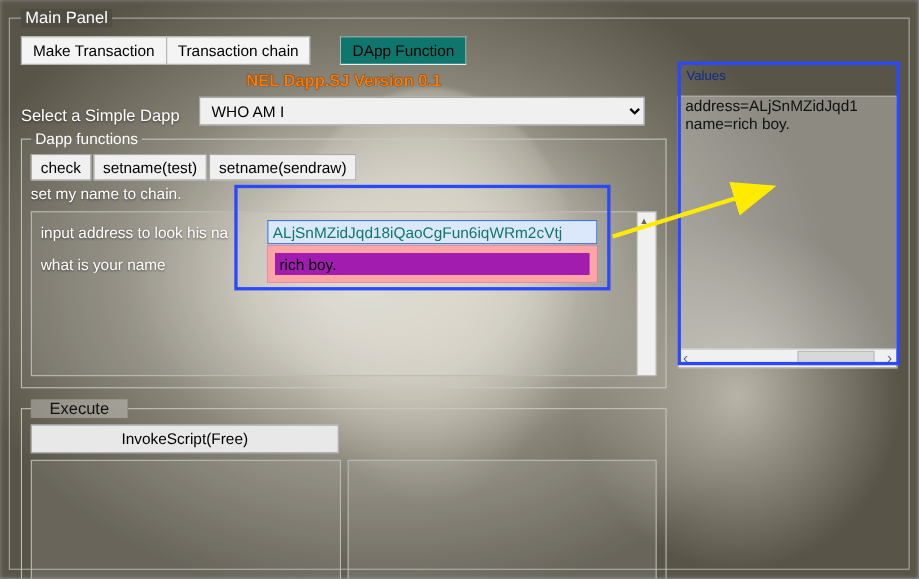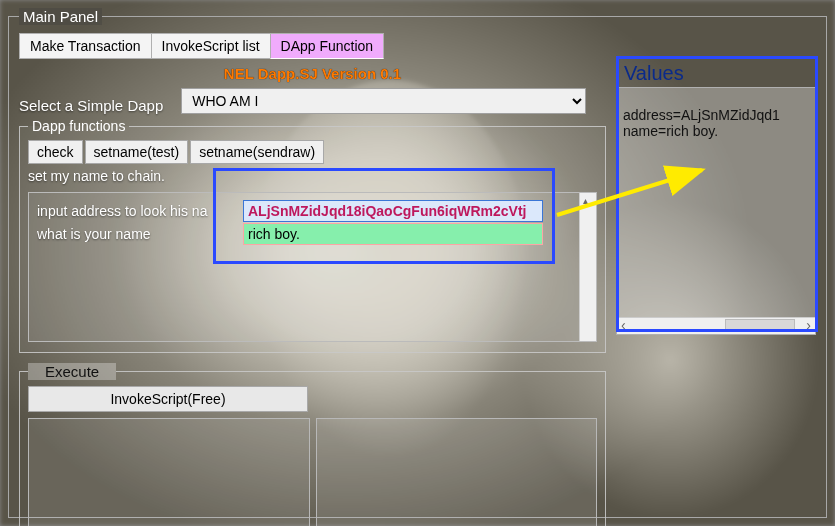--- a/index.html
+++ b/index.html
@@ -5,70 +5,70 @@
 * { box-sizing: border-box; margin: 0; padding: 0; }
 body { font-family: "Segoe UI", Arial, sans-serif; font-size: 14px; background: #888; width: 835px; height: 526px; overflow: hidden; position: relative; }
 .bg { position: absolute; inset: 0; background: radial-gradient(ellipse 400px 300px at 350px 250px, #e8e6e0 0%, #c8c4b8 30%, #888478 60%, #585448 100%); filter: blur(2px); }
 .bg::before { content: ""; position: absolute; left: 250px; top: 80px; width: 280px; height: 380px; background: radial-gradient(ellipse at 50% 40%, #d8d4c8 0%, transparent 70%); border-radius: 50%; }
 .bg::after { content: ""; position: absolute; left: 520px; top: 200px; width: 300px; height: 320px; background: radial-gradient(ellipse at 50% 50%, #b8b4a8 0%, transparent 70%); }
 .frame { position: absolute; inset: 8px; }
 fieldset.panel { border: 1px solid #a8a8a8; position: relative; padding: 8px 10px; background: transparent; height: 100%; }
 fieldset.panel > legend { color: #fff; font-size: 15px; padding: 0 4px; background: rgba(60,60,60,0.3); }
 .tabrow { display: flex; gap: 0; margin-bottom: 6px; }
 .tab { background: #f4f4f4; border: 1px solid #b0b0b0; border-bottom: 1px solid #b0b0b0; padding: 4px 10px; font-size: 14px; cursor: pointer; margin-right: -1px; }
-.tab.active { background: #f0abfc; border-bottom: 1px solid #fff; position: relative; z-index: 2; }
+.tab.active { background: #0f766e; border-bottom: 1px solid #fff; position: relative; z-index: 2; margin-left: 28px; }
 .version { text-align: center; color: #ff7a00; font-weight: bold; font-size: 15px; margin: 2px 0 6px; text-shadow: 0 0 1px #000; }
 .row { display: flex; align-items: flex-end; gap: 18px; margin: 4px 0; }
 .lbl { color: #fff; font-size: 15px; text-shadow: 0 1px 2px rgba(0,0,0,0.5); }
 select.dd { flex: 1; background: #f0f0f0; border: 1px solid #a0a0a0; padding: 3px 6px; font-size: 14px; max-width: 405px; }
 .maincols { display: flex; gap: 10px; }
 .leftcol { flex: 1; min-width: 0; }
 .rightcol { width: 200px; }
 fieldset.inner { border: 1px solid rgba(200,200,200,0.9); padding: 6px 8px 10px; margin-top: 4px; background: rgba(240,240,240,0.05); position: relative; }
 fieldset.inner > legend { color: #ffffff; font-size: 14px; padding: 0 4px; }
 .btnrow { display: flex; gap: 2px; flex-wrap: wrap; }
 .btn { background: #f0f0f0; border: 1px solid #a8a8a8; padding: 3px 8px; font-size: 14px; cursor: pointer; }
 .desc { color: #fff; margin: 4px 0 8px; text-shadow: 0 1px 2px rgba(0,0,0,0.5); }
 .inputarea { position: relative; border: 1px solid #bbb; background: rgba(255,255,255,0.08); height: 150px; padding: 6px 8px; }
 .inputarea .scroll { position: absolute; right: 0; top: 0; bottom: 0; width: 17px; background: #f0f0f0; border-left: 1px solid #ccc; }
 .inputarea .scroll::before { content: "▴"; position: absolute; top: 2px; left: 3px; font-size: 10px; color: #666; }
 .field-row { display: flex; align-items: center; margin: 1px 0; }
 .field-lbl { color: #fff; font-size: 14px; text-shadow: 0 1px 2px rgba(0,0,0,0.5); width: 206px; white-space: nowrap; overflow: hidden; }
-.txt { background: #86efac; border: 1px solid #fca5a5; padding: 2px 4px; font-size: 14px; width: 300px; }
-.txt.sel { background: #dbe8fb; border: 1px solid #3a76d6; color: #be185d; font-weight: bold; }
+.txt { background: #a21caf; border: 7px solid #fca5a5; padding: 2px 4px; font-size: 14px; width: 300px; }
+.txt.sel { background: #dbe8fb; border: 1px solid #3a76d6; color: #0f766e; }
 .hl-blue { position: absolute; border: 3px solid #2a49ff; pointer-events: none; }
 .hl1 { left: 213px; top: 168px; width: 342px; height: 96px; }
 .hl2 { left: 616px; top: 56px; width: 202px; height: 276px; }
 .arrow { position: absolute; left: 552px; top: 160px; width: 160px; height: 60px; pointer-events: none; }
-.values-box { border: 1px solid #b0b0b0; background: rgba(240,240,240,0.35); height: 248px; padding: 19px 6px; font-size: 14px; color: #111; position: relative; overflow: hidden; }
+.values-box { border: 1px solid #b0b0b0; background: rgba(240,240,240,0.35); height: 248px; padding: 0 6px; font-size: 14px; color: #111; position: relative; overflow: hidden; }
 .values-box .vs { position: absolute; left: 0; right: 0; bottom: 0; height: 17px; background: #f0f0f0; border-top: 1px solid #ccc; }
 .values-box .vs::before { content: "‹"; position: absolute; left: 4px; top: -1px; color: #666; }
 .values-box .vs::after { content: "›"; position: absolute; right: 4px; top: -1px; color: #666; }
 .values-box .vthumb { position: absolute; bottom: 2px; right: 20px; width: 70px; height: 13px; background: #d8d8d8; border: 1px solid #bbb; }
 fieldset.exec { border: 1px solid rgba(200,200,200,0.9); margin-top: 10px; padding: 6px 8px 10px; }
 fieldset.exec > legend { color: #111; font-size: 15px; padding: 0 17px; background: rgba(255,255,255,0.3); }
 .invoke { width: 280px; background: #e8e8e8; border: 1px solid #a8a8a8; padding: 4px 0; text-align: center; font-size: 14px; cursor: pointer; }
 .twopanes { display: flex; gap: 6px; margin-top: 6px; }
 .pane { flex: 1; height: 110px; border: 1px solid #b8b8b8; background: rgba(255,255,255,0.1); }
-.values-legend { position: absolute; left: 624px; top: 62px; color: #0a2a8a; font-size: 20px; }
+.values-legend { position: absolute; left: 624px; top: 62px; color: #0a2a8a; font-size: 12px; }
 </style>
 </head>
 <body>
 
 <div class="bg"></div>
 
 <div class="frame">
 <fieldset class="panel">
   <legend>Main Panel</legend>
 
   <div class="maincols">
     <div class="leftcol">
       <div class="tabrow">
         <div class="tab">Make Transaction</div>
-        <div class="tab">InvokeScript list</div>
+        <div class="tab">Transaction chain</div>
         <div class="tab active">DApp Function</div>
       </div>
 
       <div class="version">NEL Dapp.SJ Version 0.1</div>
 
       <div class="row">
         <span class="lbl">Select a Simple Dapp</span>
         <select class="dd">
           <option>WHO AM I</option>
         </select>

